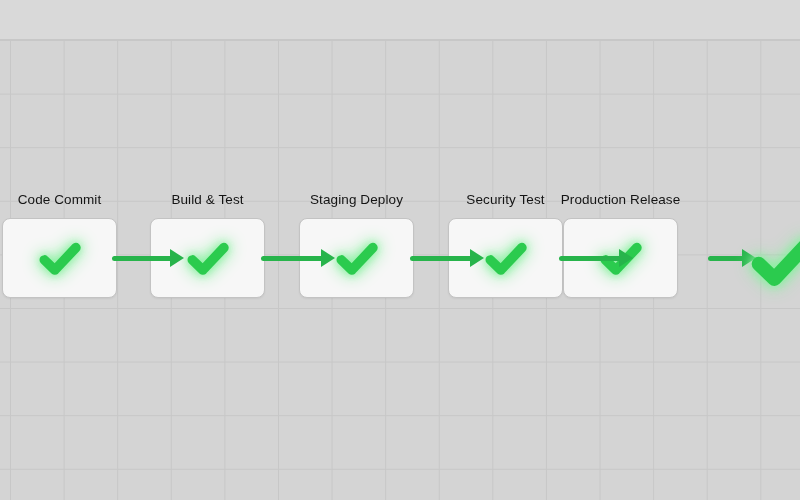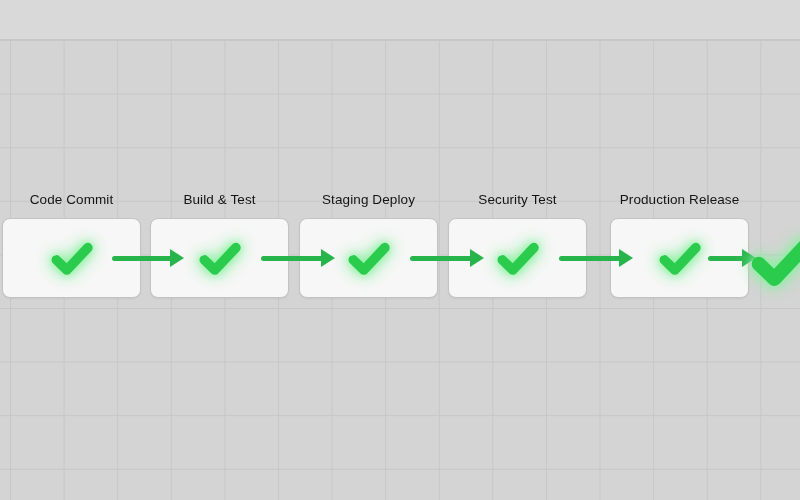--- a/index.html
+++ b/index.html
@@ -33,21 +33,21 @@
     background-position:10px 40px;
   }
   .top-band{
     position:absolute;left:0;top:0;width:100%;height:39px;
     background:var(--top-band);
     border-bottom:1px solid var(--grid-line);
   }
   .stage{
     position:absolute;
     top:218px;
-    width:115px;height:80px;padding-left:24px;
+    width:115px;height:80px;
   }
   .stage-label{
     position:absolute;
     bottom:calc(100% + 11px);
     left:50%;
     transform:translateX(-50%);
     white-space:nowrap;
     font-size:13.5px;
     color:var(--label-text);
     letter-spacing:0.1px;
@@ -139,21 +139,21 @@
     <div class="stage-label">Security Test</div>
     <div class="stage-card">
       <span class="check">
         <svg width="46" height="46" viewBox="0 0 24 24">
             <path d="M3.8 13 L9.3 18.3 L20.3 6.6" stroke-width="5"></path>
           </svg>
       </span>
     </div>
   </div>
 
-  <div class="stage" style="left:610px">
+  <div class="stage" style="left:563px">
     <div class="stage-label">Production Release</div>
     <div class="stage-card">
       <span class="check">
         <svg width="46" height="46" viewBox="0 0 24 24">
             <path d="M3.8 13 L9.3 18.3 L20.3 6.6" stroke-width="5"></path>
           </svg>
       </span>
     </div>
   </div>
 

